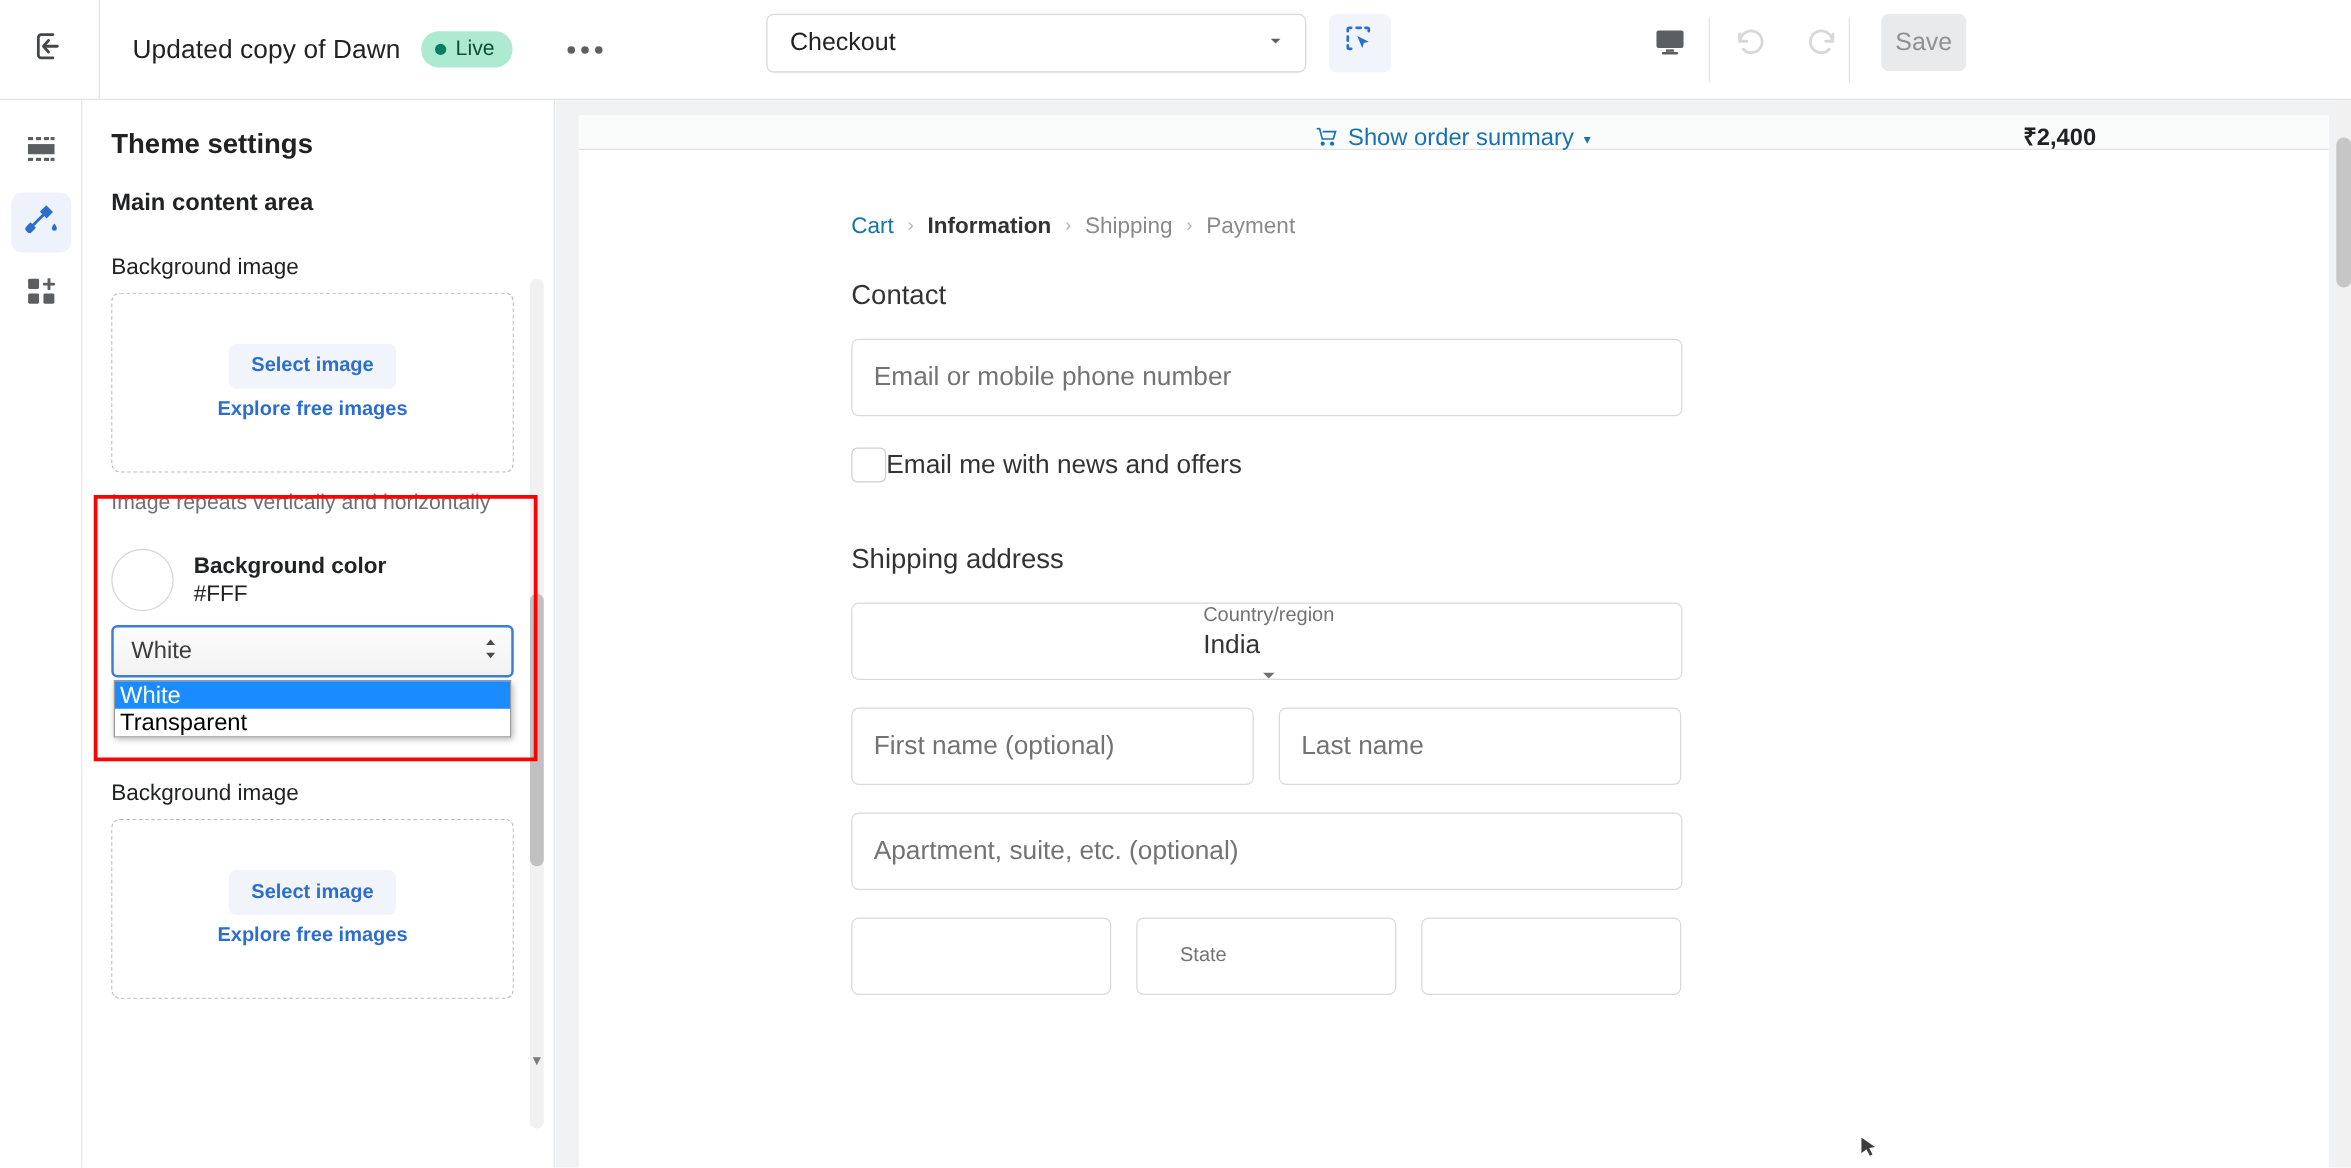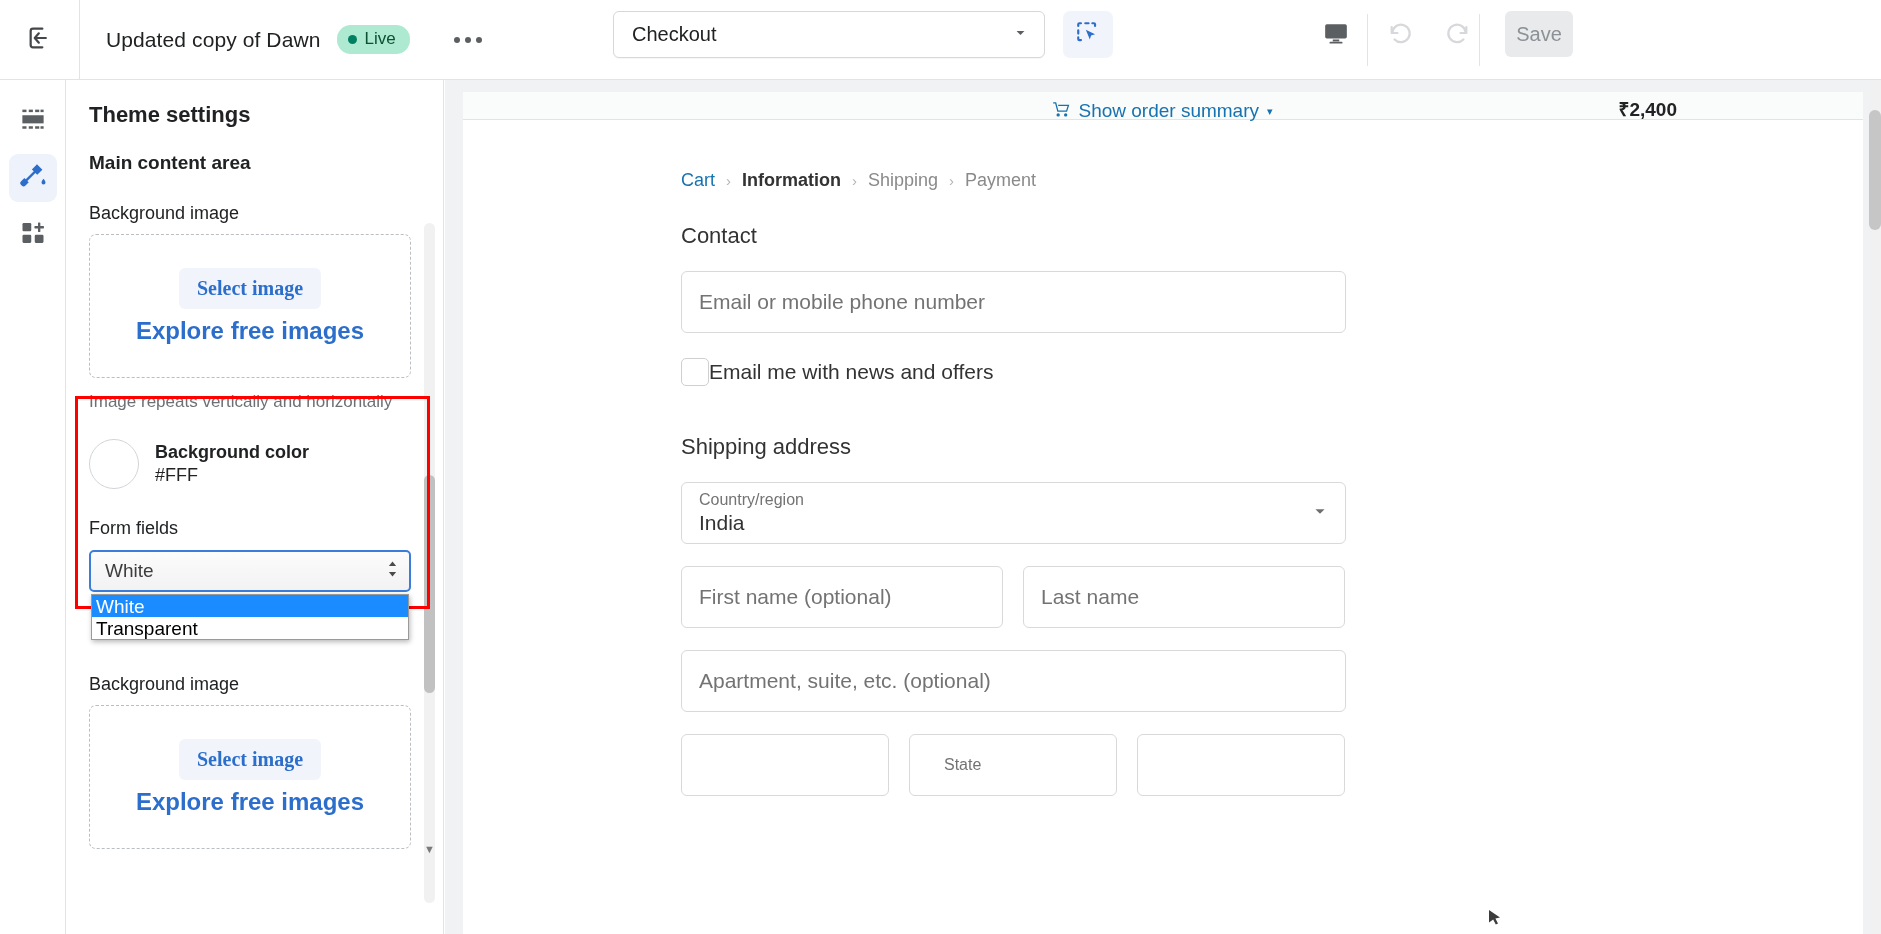--- a/index.html
+++ b/index.html
@@ -91,24 +91,24 @@
   .sb-field-label { font-size:18px; color:#202223; margin-top:29px; }
   .sb-help { font-size:17px; color:#6d7175; margin-top:13px; line-height:1.3; }
 
   .img-picker {
     margin-top:10px; width:322px; height:144px; border:1px dashed #babec3;
     border-radius:7px; display:flex; flex-direction:column;
     align-items:center; justify-content:center; gap:8px; background:#fff;
   }
   .btn-select-image {
     background:#f1f5fb; color:#2c6ecb; border:none; border-radius:6px;
-    font-size:20px; font-family:Liberation Serif, serif; padding:9px 18px; cursor:pointer; font-weight:600;
+    font-size:16px; font-family:Liberation Sans, sans-serif; padding:9px 18px; cursor:pointer; font-weight:600;
   }
   .link-free-images {
-    color:#2c6ecb; font-size:24px; font-weight:600; cursor:pointer; text-decoration:none;
+    color:#2c6ecb; font-size:16px; font-weight:600; cursor:pointer; text-decoration:none;
   }
 
   
   .redbox {
     position:absolute; left:75px; top:396px; width:355px; height:213px;
     border:3px solid #ff0000; pointer-events:none; z-index:40;
   }
 
   .color-row { display:flex; align-items:center; gap:16px; margin-top:26px; }
   .color-swatch {
@@ -197,21 +197,21 @@
 
   .co-checkrow { margin-left:218px; margin-top:25px; display:flex; align-items:center; }
   .co-checkbox {
     width:28px;height:28px;border:1px solid #cfcfcf;border-radius:5px;background:#fff;cursor:pointer;
   }
   .co-checklabel { font-size:21px; color:#333333; }
 
   .co-select {
     margin-left:218px; margin-top:22px; width:665px; height:62px;
     border:1px solid #d9d9d9; border-radius:6px; background:#fff;
-    display:flex; align-items:center; padding:0 14px 0 17px; cursor:pointer;
+    display:flex; align-items:center; padding:0 14px 0 17px; cursor:pointer;flex-direction:column;
   }
   .co-select .stack { flex:1; display:flex; flex-direction:column; justify-content:center; }
   .co-sel-label { font-size:16px; color:#737373; line-height:1.25; }
   .co-sel-value { font-size:21px; color:#333333; line-height:1.25; }
 
   .co-row2 { margin-left:218px; margin-top:22px; display:flex; gap:20px; }
   .co-half {
     width:322px; height:62px; border:1px solid #d9d9d9; border-radius:6px;
     background:#fff; display:flex; align-items:center; padding:0 17px; cursor:text;text-align:center;
   }
@@ -369,21 +369,20 @@
       <div class="sb-help">Image repeats vertically and horizontally</div>
 
       <div class="color-row">
         <div class="color-swatch"></div>
         <div>
           <div class="color-name">Background color</div>
           <div class="color-hex">#FFF</div>
         </div>
       </div>
 
-      <div class="sb-field-label">Form fields</div>
 
       <div class="sel-wrap">
         <div class="sel-box">
           <span class="val">White</span>
           <span>
             <svg width="13" height="22" viewBox="0 0 12 22" fill="#4a4a4a">
               <path d="M6 3.5l3.6 4.4H2.4z"></path>
                 <path d="M6 18.5L2.4 14.1h7.2z"></path>
             </svg>
           </span>

